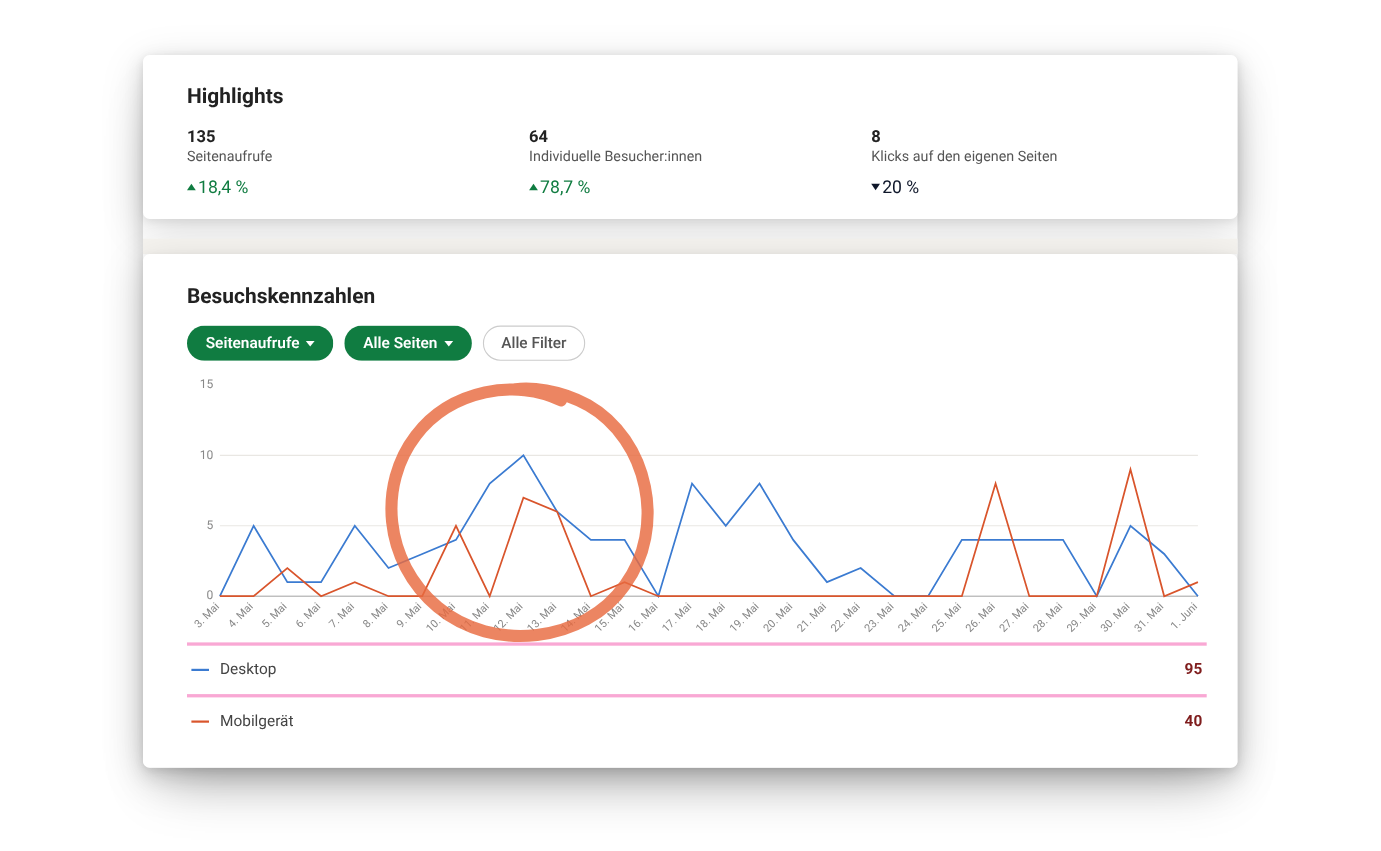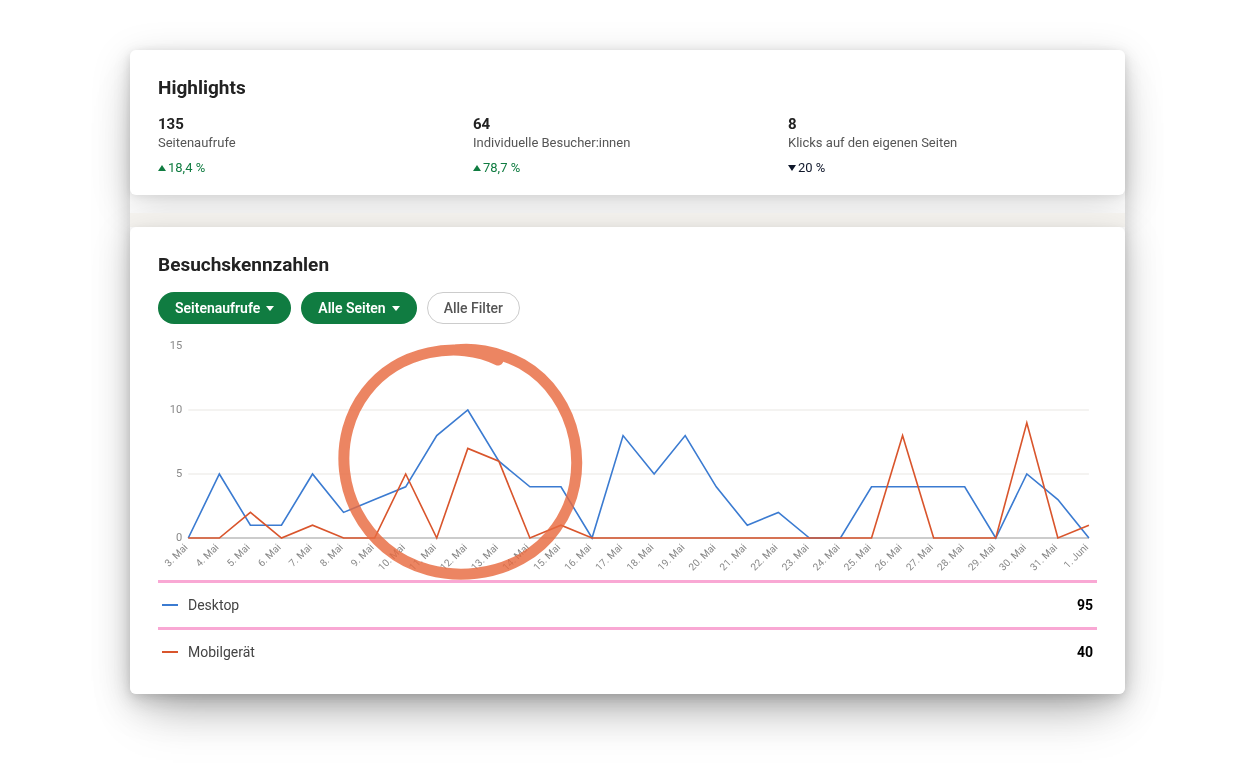--- a/index.html
+++ b/index.html
@@ -8,21 +8,21 @@
     background: #fff;
     width: 1255px;
     height: 774px;
     padding: 50px 130px;
     position: relative;
   }
   .card {
     background: #fff;
     border-radius: 6px;
     box-shadow: 0 10px 40px rgba(0,0,0,0.15), 0 2px 8px rgba(0,0,0,0.08);
-    padding: 26px 28px 20px 28px;
+    padding: 26px 28px 20px 40px;
     margin-bottom: 18px;
   }
   .card.metrics { margin-bottom: 0; }
   .gap {
     height: 14px;
     background: #f5f3ef;
   }
   h2 {
     font-size: 19px;
     font-weight: 700;
@@ -40,21 +40,21 @@
     font-size: 15px;
     font-weight: 700;
     color: #222;
   }
   .hl-label {
     font-size: 13px;
     color: #555;
     margin-top: 2px;
   }
   .hl-change {
-    font-size: 13px;
+    font-size: 16px;
     margin-top: 10px;
     display: flex;
     align-items: center;
     gap: 2px;
   }
   .up { color: #107c41; }
   .down { color: #0f172a; }
   .tri-up, .tri-down {
     display: inline-block;
     width: 0; height: 0;
@@ -152,21 +152,21 @@
     gap: 10px;
   }
   .swatch {
     width: 16px; height: 2px;
     display: inline-block;
   }
   .swatch.desktop { background: #3b7bd1; }
   .swatch.mobile { background: #d9552c; }
   .legend-total {
     font-weight: 700;
-    color: #000000;
+    color: #7f1d1d;
   }
 
   .circle-annotation {
     position: absolute;
     pointer-events: none;
   }
   .circle-annotation svg {
     overflow: visible;
   }
   .circle-path {

